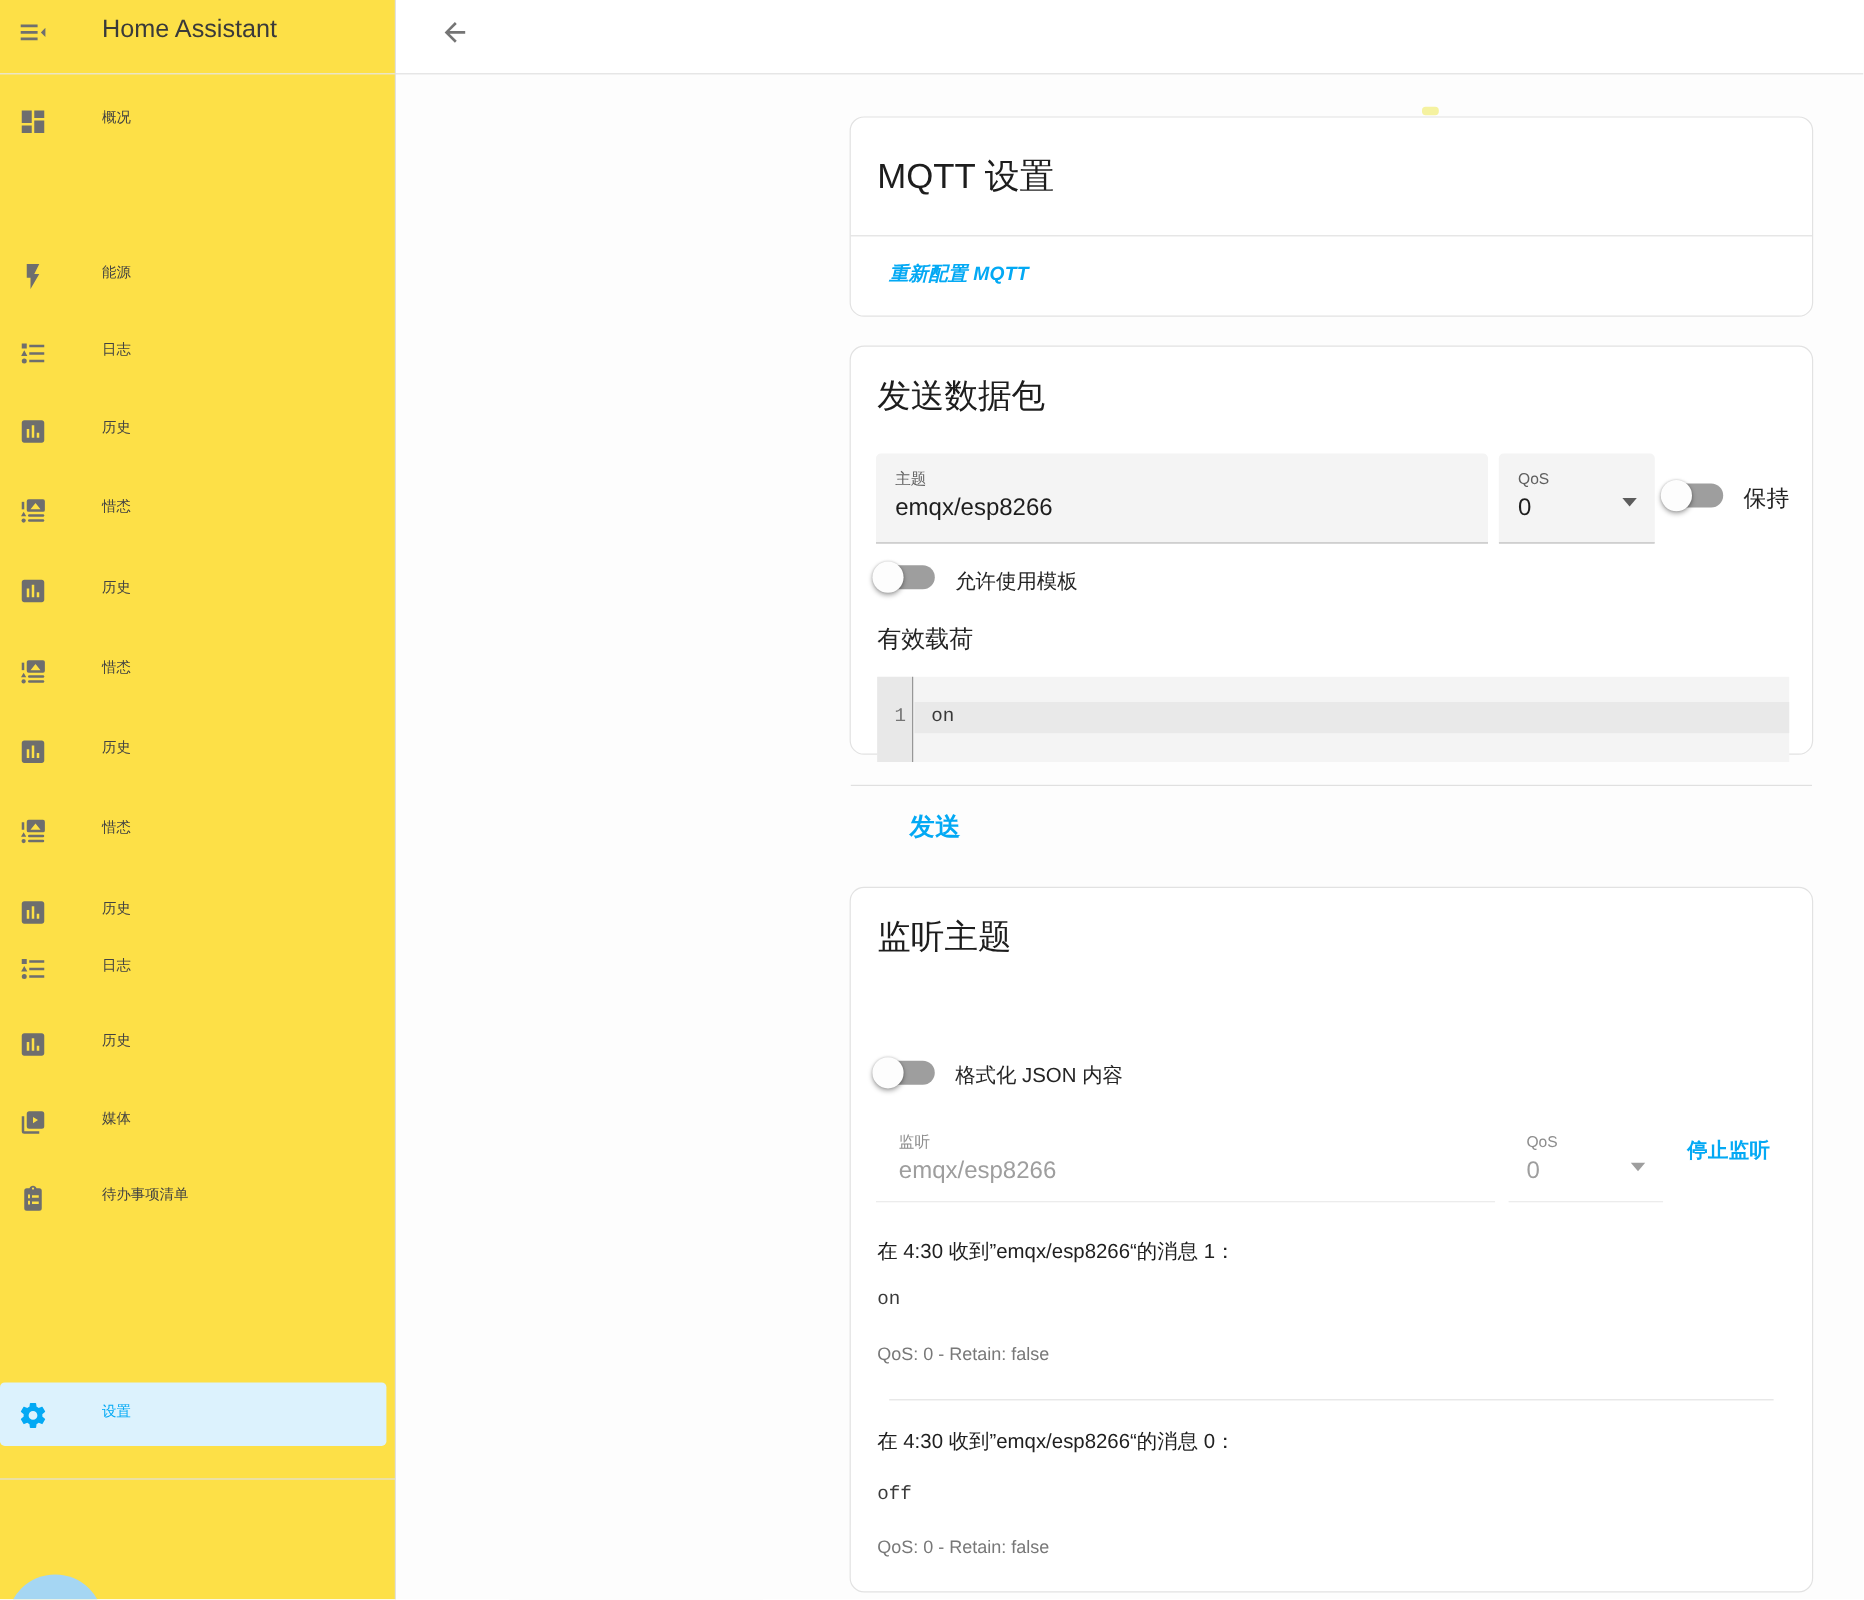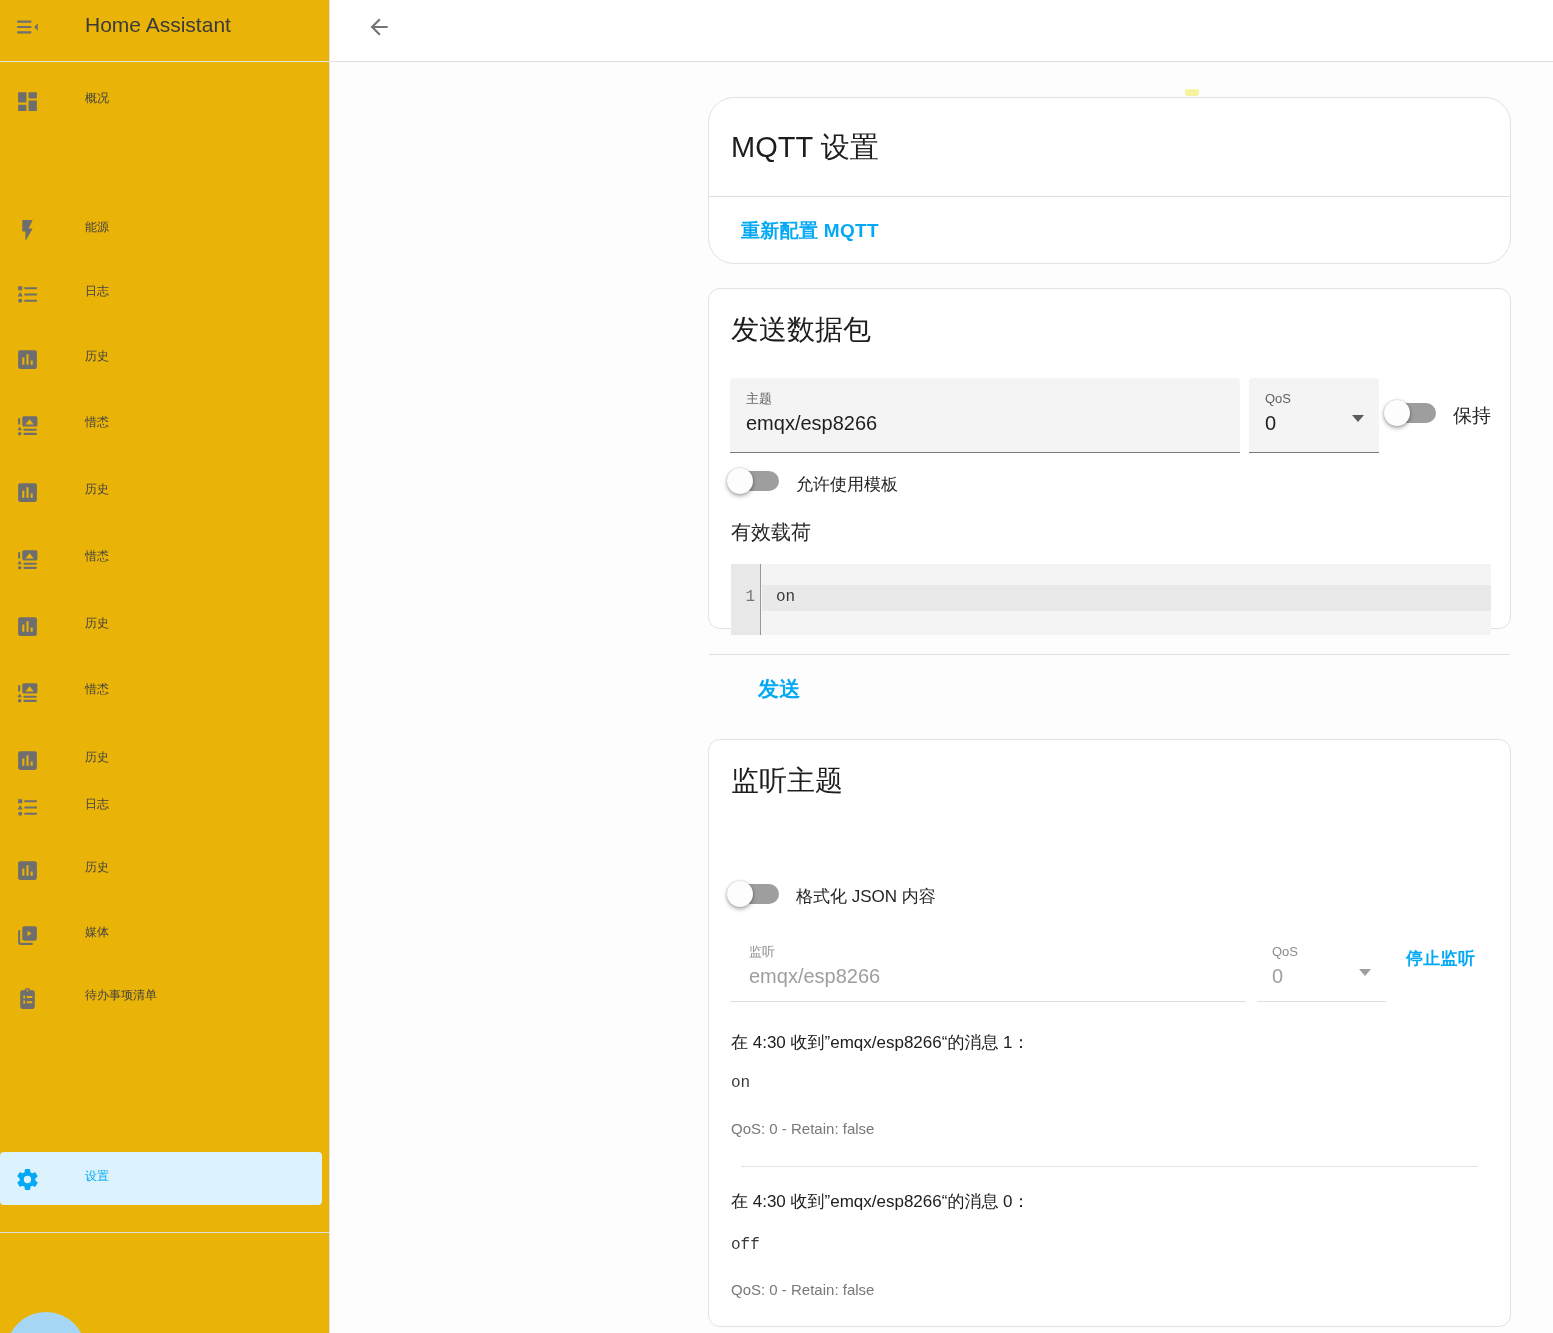--- a/index.html
+++ b/index.html
@@ -1,45 +1,45 @@
 <!DOCTYPE html>
 <html><head>
 <meta charset="utf-8">
 <style>
   * { margin:0; padding:0; box-sizing:border-box; }
   html,body { width:1553px; height:1333px; background:#fff; font-family:"Liberation Sans","DejaVu Sans",sans-serif; color:#212121; }
   .stage { position:relative; width:1553px; height:1333px; overflow:hidden; background:#fdfdfd; }
 
   
-  .sidebar { position:absolute; left:0; top:0; width:330px; height:1333px; background:#eab308; border-right:1px solid #e0e0e0; }
+  .sidebar { position:absolute; left:0; top:0; width:330px; height:1333px; background:#fde047; border-right:1px solid #e0e0e0; }
   .sb-header { position:absolute; left:0; top:0; width:100%; height:62px; border-bottom:1px solid #e6e6e6; }
   .sb-menu { position:absolute; left:14px; top:14px; width:26px; height:26px; fill:#6f6f6f; cursor:pointer; }
   .sb-title { position:absolute; left:85px; top:13px; font-size:21px; color:#3a3a3a; white-space:nowrap; }
   .sb-item { position:absolute; left:0; width:322px; height:50px; cursor:pointer; }
   .sb-item .ic { position:absolute; left:15px; top:13px; width:25px; height:25px; fill:#6e6e6e; }
   .sb-item .lbl { position:absolute; left:85px; top:14px; font-size:12px; font-weight:500; color:#424242; white-space:nowrap; }
   .sb-item.selected { background:#dcf2fd; border-radius:4px; }
   .sb-item.selected .ic { fill:#03a9f4; }
   .sb-item.selected .lbl { color:#03a9f4; }
   .sb-divider { position:absolute; left:0; width:330px; height:0; border-top:1px solid #e0e0e0; }
   .avatar { position:absolute; left:6px; top:1312px; width:80px; height:80px; border-radius:50%; background:#a5d6f3; cursor:pointer; }
 
   
   .main { position:absolute; left:330px; top:0; width:1223px; height:1333px; background:#fdfdfd; }
   .topbar { position:absolute; left:0; top:0; width:100%; height:62px; background:#fff; border-bottom:1px solid #e0e0e0; }
   .back { position:absolute; left:36px; top:14px; width:26px; height:26px; fill:#757575; cursor:pointer; }
 
   .card { position:absolute; left:378px; width:803px; background:#fff; border:1px solid #e2e2e2; border-radius:12px; }
   .card-title { position:absolute; left:22px; top:22px; font-size:28px; font-weight:400; color:#1d1d1d; white-space:nowrap; }
 
-  .card1 { top:97px; height:167px;border-radius:26px; }
+  .card1 { top:97px; height:167px; }
   .card1 .hd { position:absolute; left:0; top:0; width:100%; height:99px; border-bottom:1px solid #e0e0e0; }
   .card1 .hd .t { position:absolute; left:22px; top:30px; font-size:29px; color:#1d1d1d; }
   .txtbtn { color:#03a9f4; font-weight:600; cursor:pointer; white-space:nowrap; letter-spacing:.3px; }
-  .card1 .act { position:absolute; left:32px; top:120px; font-size:19px; }
+  .card1 .act { position:absolute; left:32px; top:120px; font-size:16px;font-style:italic; }
 
   .card2 { top:288px; height:341px; }
   .card3 { top:739px; height:588px; }
 
   
   .ffield { position:absolute; height:75px; background:#f4f4f4; border-radius:4px 4px 0 0; border-bottom:1px solid #7a7a7a; padding:13px 16px 0; cursor:text; }
   .flabel { font-size:13px; color:#5f5f5f; line-height:16px; }
   .fvalue { font-size:20px; color:#1e1e1e; line-height:26px; margin-top:3px; white-space:nowrap; }
   .ffield.plain { background:transparent; border-bottom:1px solid #dfdfdf; height:66px; padding:8px 0 0 19px; }
   .ffield.plain .flabel { color:#8d8d8d; }

